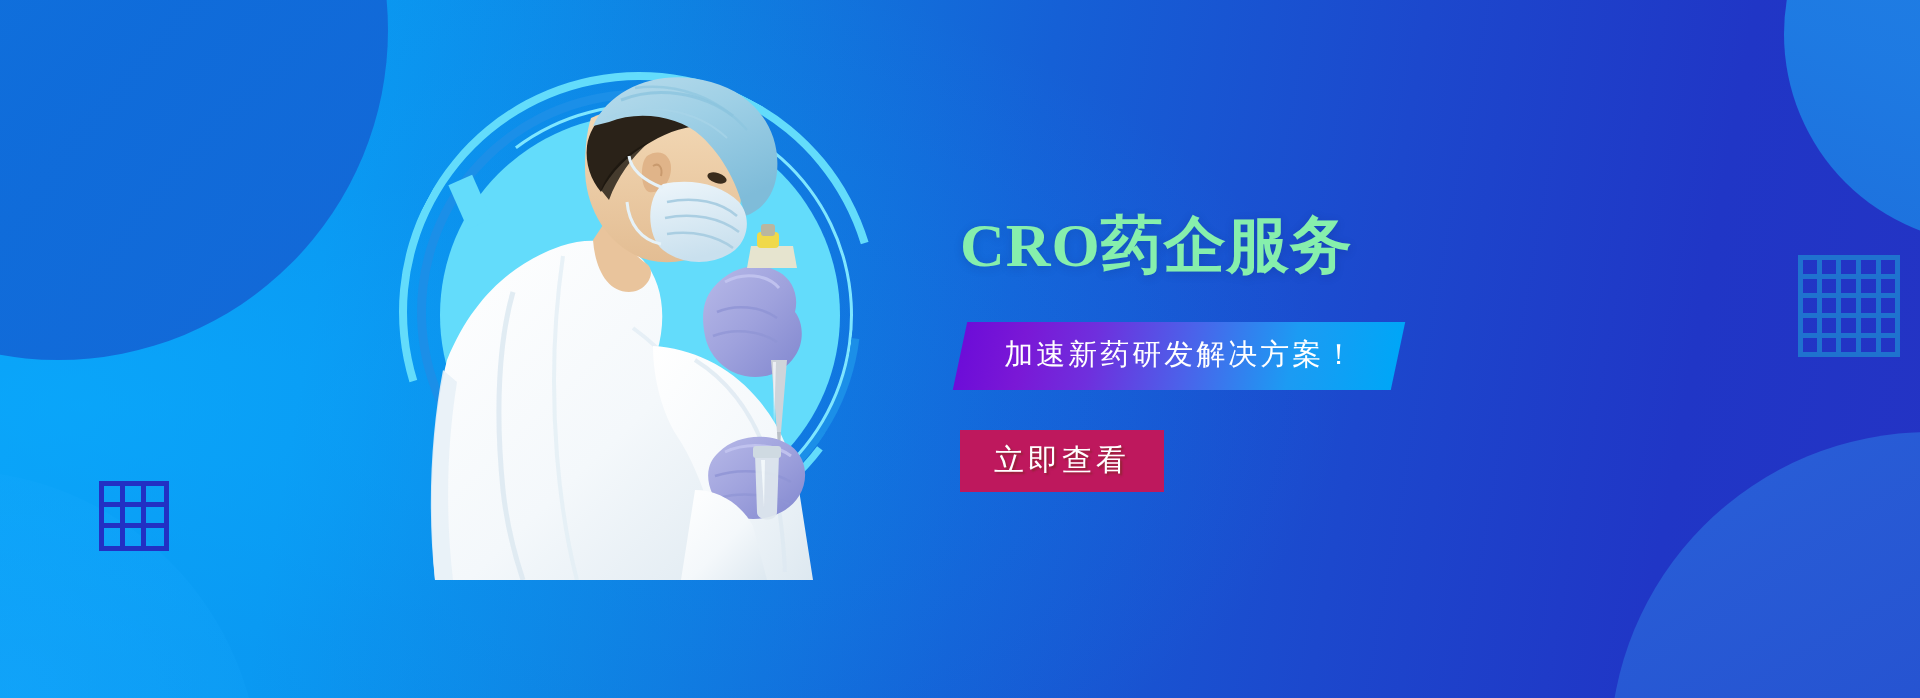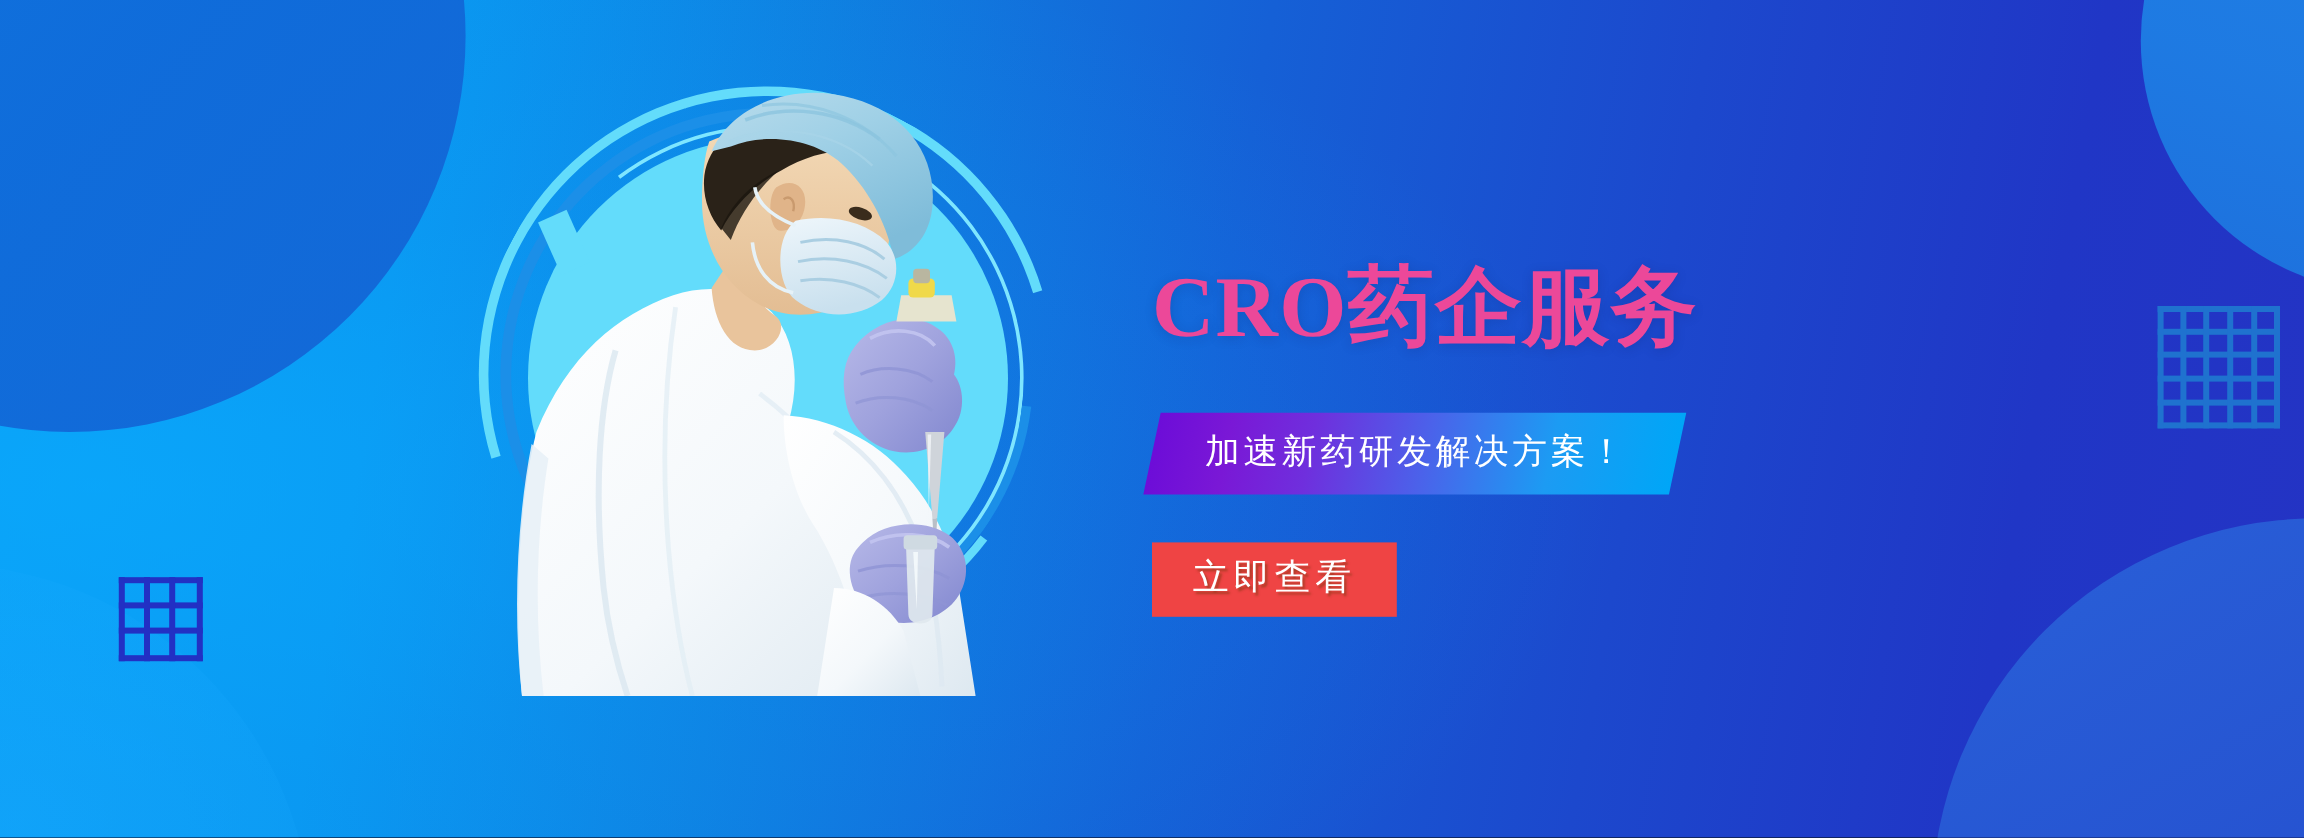--- a/index.html
+++ b/index.html
@@ -97,40 +97,40 @@
   .ring-notch2{
     position:absolute;left:178px;top:418px;width:44px;height:24px;
     background:#63dcfb;transform:rotate(12deg);
   }
   
   .person{position:absolute;left:395px;top:60px;width:500px;height:520px;}
   
   .copy{position:absolute;left:960px;top:170px;width:760px;}
   .title{
     font-family:"Liberation Serif","DejaVu Serif",serif;
-    font-size:72px;line-height:1.08;color:#ec4899;
+    font-size:62px;line-height:1.08;color:#86efac;
     letter-spacing:1px;white-space:nowrap;
     text-shadow:0 2px 10px rgba(0,30,90,.18);
   }
   .badge-wrap{margin-top:44px;}
   .badge{
     display:inline-block;position:relative;
     padding:13px 42px 15px 44px;
     transform:skewX(-12deg);
     background:linear-gradient(90deg,#6d0dd8 0%,#7a18d6 14%,#6f2fdd 30%,#4b62ea 52%,#1c9bf3 76%,#00a6f7 100%);
   }
   .badge span{
     display:block;transform:skewX(12deg);
     color:#ffffff;font-size:29px;letter-spacing:3px;font-weight:500;
     white-space:nowrap;
     font-family:"DejaVu Sans","Liberation Sans",sans-serif;
   }
   .cta-wrap{margin-top:40px;}
   .cta{
-    display:inline-block;background:#ef4444;
+    display:inline-block;background:#be185d;
     padding:11px 34px 13px 34px;border:0;cursor:pointer;
     color:#ffffff;font-size:30px;letter-spacing:4px;
     font-family:"DejaVu Sans","Liberation Sans",sans-serif;
     text-shadow:2px 2px 2px rgba(90,50,0,.45);
     white-space:nowrap;line-height:1.25;
   }
 </style>
 </head>
 <body>
 

